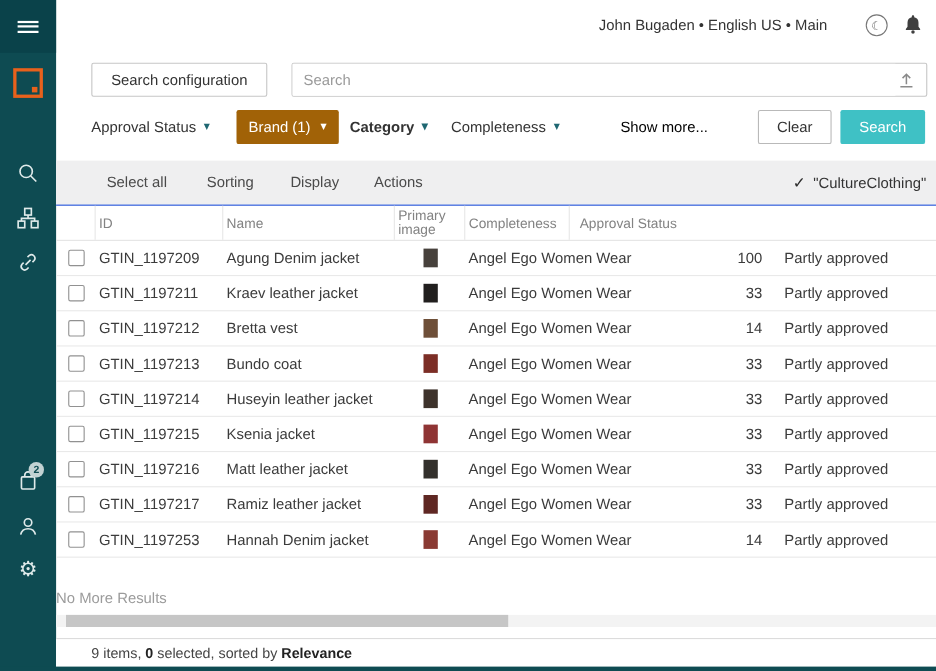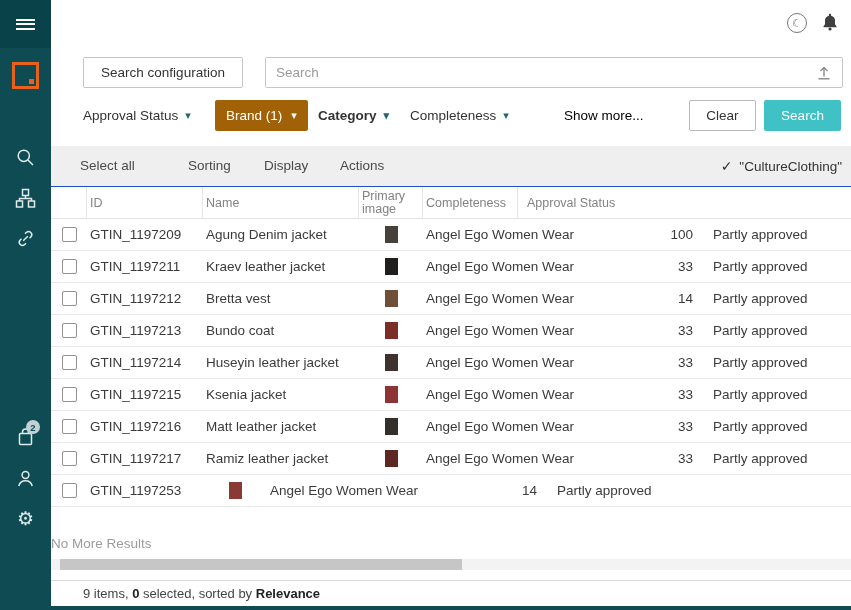--- a/index.html
+++ b/index.html
@@ -52,21 +52,21 @@
   .btn-clear { position:absolute; left:689px; top:100px; width:67px; height:31px; background:#fff;
                border:1px solid #b9b9b9; border-radius:2px; font-size:13.5px; color:#333;
                display:flex; align-items:center; justify-content:center; cursor:pointer; }
   .btn-search { position:absolute; left:764px; top:100px; width:77px; height:31px; background:#3fc1c5;
                 border:none; border-radius:2px; font-size:13.5px; color:#fff;
                 display:flex; align-items:center; justify-content:center; cursor:pointer; }
 
   
   .toolbar { position:absolute; left:51px; top:146px; width:800px; height:40px; background:#efeff0; }
   .tb-item { position:absolute; top:0; line-height:40px; color:#4a4a4a; cursor:pointer; }
-  .tb-select { left:29px; } .tb-sorting { left:137px; } .tb-display { left:213px; } .tb-actions { left:289px; }
+  .tb-select { left:46px; } .tb-sorting { left:137px; } .tb-display { left:213px; } .tb-actions { left:289px; }
   .saved-search { position:absolute; right:9px; top:0; height:40px; display:flex; align-items:center; gap:7px; cursor:pointer; }
   .check-glyph { font-size:14px; color:#2c2c2c; }
 
   
   .table-head { position:absolute; left:51px; top:186px; width:800px; height:33px; display:flex;
                 border-top:1px solid #1d4ed8; border-bottom:1px solid #e4e4e4; color:#838383; font-size:12.5px; }
   .th { display:flex; align-items:center; border-right:1px solid #e7e7e7; padding-left:3px; }
   .th:last-child { border-right:none; }
   .th-img { line-height:13px; }
   .th-right { justify-content:flex-end; padding-right:11px; padding-left:0; }
@@ -154,20 +154,21 @@
         <circle cx="10.5" cy="7" r="3.4"></circle>
         <path d="M3.8 18 c0.9-3.8 3.5-5.3 6.7-5.3 s5.8 1.5 6.7 5.3"></path>
       </svg>
     </div>
 
     <div class="side-btn gear" style="top:508px;">
       <span>⚙</span>
     </div>
   </aside>
 
+  <div class="user-info">John Bugaden • English US • Main</div>
   <div class="moon-btn">
     <span>☾</span>
   </div>
   <div class="bell-btn">
     <svg viewBox="0 0 20 20">
       <path fill="#3f3f3f" d="M10 1.8c.6 0 1.1.5 1.1 1.1v.8a5 5 0 0 1 3.9 4.9v3.7l1.5 2v.9H3.5v-.9l1.5-2V8.6a5 5 0 0 1 3.9-4.9v-.8c0-.6.5-1.1 1.1-1.1z"></path>
       <circle fill="#3f3f3f" cx="10" cy="17" r="1.6"></circle>
     </svg>
   </div>
 
@@ -325,20 +326,21 @@
       </div>
       <div class="c-brand">Angel Ego Women Wear</div>
       <div class="c-comp">33</div>
       <div class="c-status">Partly approved</div>
     </div>
       <div class="row">
       <div class="c-check">
         <span class="cb"></span>
       </div>
       <div class="c-id">GTIN_1197253</div>
+      <div class="c-name">Hannah Denim jacket</div>
       <div class="c-img">
         <span class="thumb" style="background: rgb(138, 58, 51);"></span>
       </div>
       <div class="c-brand">Angel Ego Women Wear</div>
       <div class="c-comp">14</div>
       <div class="c-status">Partly approved</div>
     </div>
     </div>
 
   <div class="no-more">No More Results</div>

